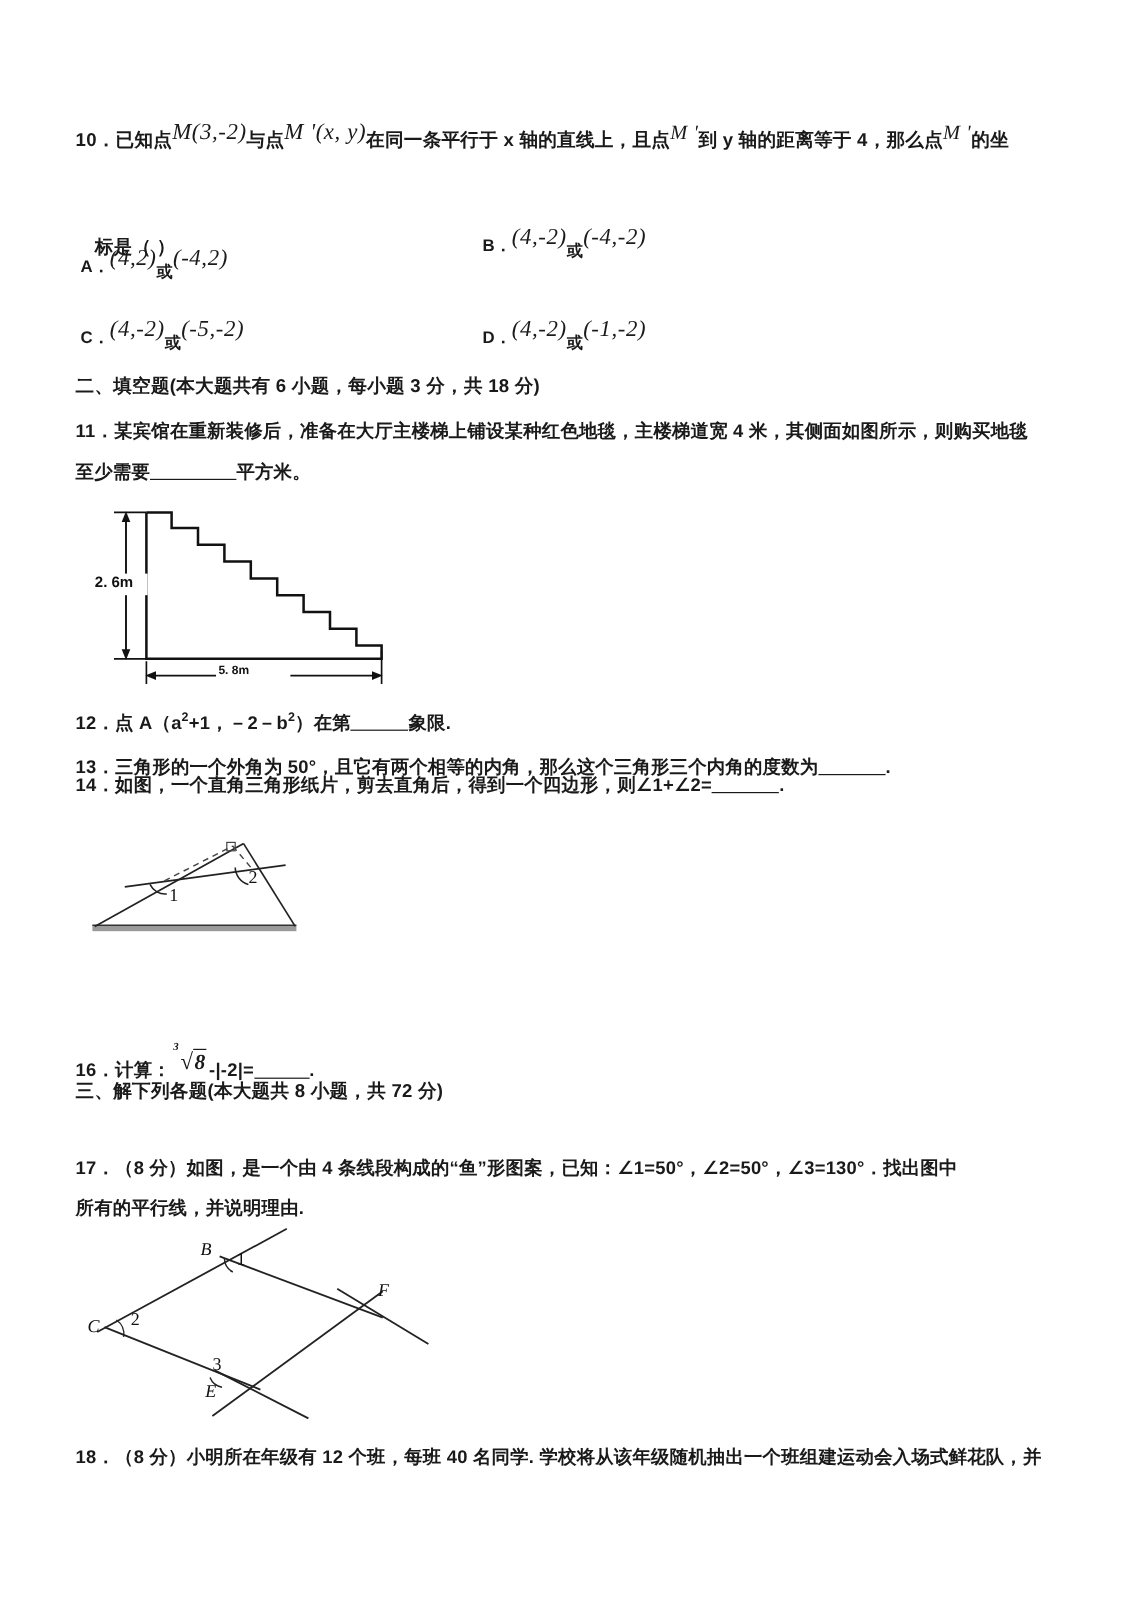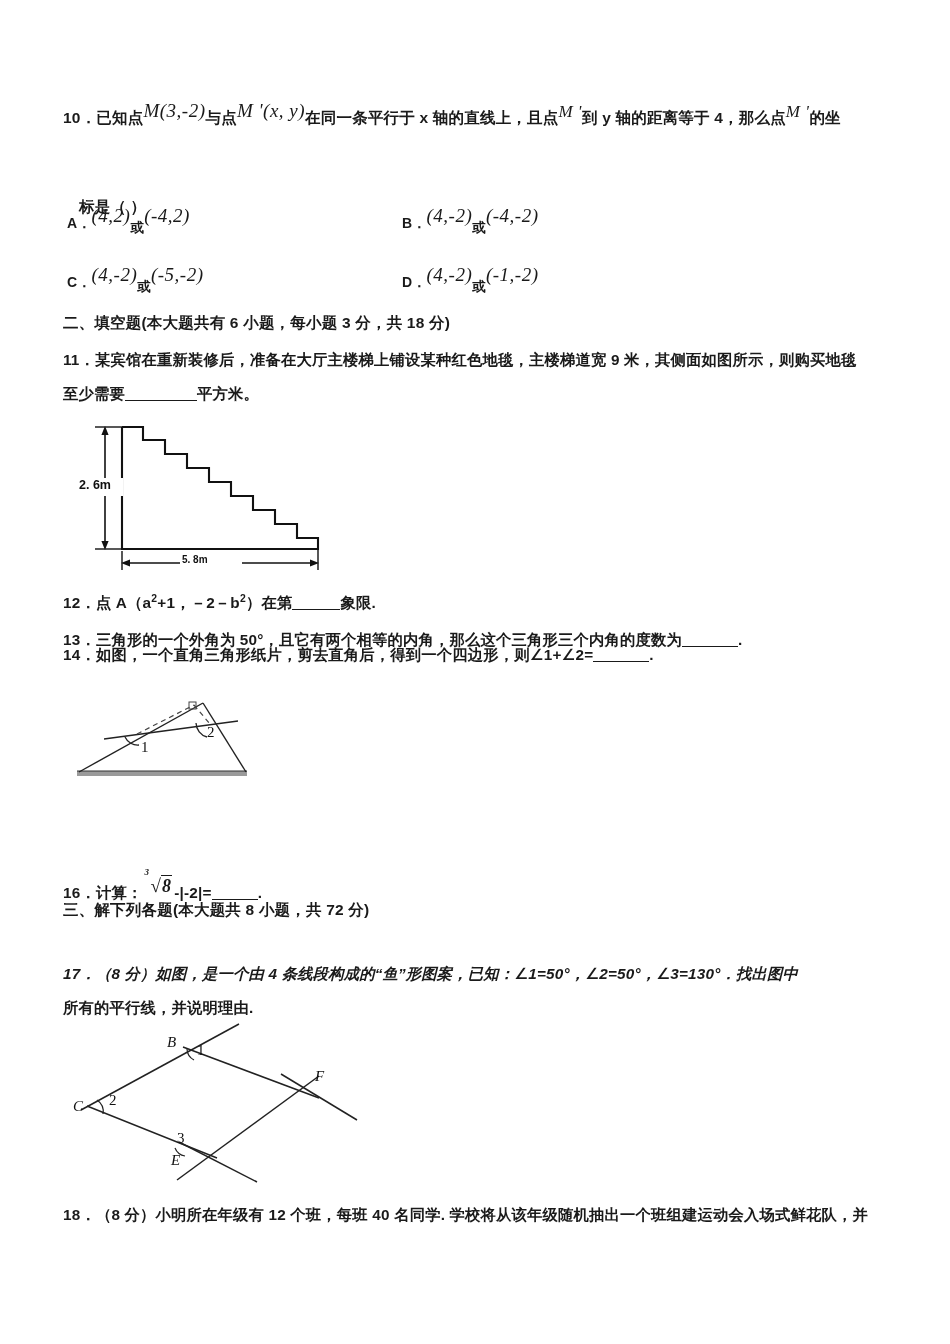--- a/index.html
+++ b/index.html
@@ -89,36 +89,36 @@
   <div class="line" style="left:36px; top:104px;">
     <span>10．</span><span>已知点</span><span class="mth">M(3,-2)</span><span>与点</span><span class="mth">M '(x, y)</span><span>在同一条平行于 x 轴的直线上，且点</span><span class="mth small">M '</span><span>到 y 轴的距离等于 4，那么点</span><span class="mth small">M '</span><span>的坐</span>
   </div>
 
   <div class="line" style="left:52px; top:158px;margin-top:39px;">标是（      ）</div>
 
   <div class="line" style="left:40px; top:209px;">
     <span class="opt-label">A．</span><span class="mth">(4,2)</span><span class="huo">或</span><span class="mth">(-4,2)</span>
   </div>
 
-  <div class="line" style="left:375px; top:209px;">
+  <div class="line" style="left:375px; top:191px;">
     <span class="opt-label">B．</span><span class="mth">(4,-2)</span><span class="huo">或</span><span class="mth">(-4,-2)</span>
   </div>
 
   <div class="line" style="left:40px; top:268px;">
     <span class="opt-label">C．</span><span class="mth">(4,-2)</span><span class="huo">或</span><span class="mth">(-5,-2)</span>
   </div>
 
   <div class="line" style="left:375px; top:268px;">
     <span class="opt-label">D．</span><span class="mth">(4,-2)</span><span class="huo">或</span><span class="mth">(-1,-2)</span>
   </div>
 
   <div class="line sec-head" style="left:36px; top:313px;">二、填空题(本大题共有 6 小题，每小题 3 分，共 18 分)</div>
 
   <div class="line body-line" style="left:36px; top:350px;">
-    <span>11．</span><span>某宾馆在重新装修后，准备在大厅主楼梯上铺设某种红色地毯，主楼梯道宽 9 米，其侧面如图所示，则购买地毯</span>
+    <span>11．</span><span>某宾馆在重新装修后，准备在大厅主楼梯上铺设某种红色地毯，主楼梯道宽 4 米，其侧面如图所示，则购买地毯</span>
   </div>
   <div class="line body-line" style="left:36px; top:384px;">
     <span>至少需要</span><span class="blank" style="width:72px;"></span><span>平方米。</span>
   </div>
 
   <div class="figure" style="left:48px; top:418px; width:300px; height:160px;">
     <svg width="300" height="160" viewBox="0 0 300 160">
 
       <polyline fill="none" stroke="#111111" stroke-width="2.1" points="47,9 68,9 68,22 90,22 90,36 112,36 112,50 134,50 134,64 156,64
                 156,78 178,78 178,92 200,92 200,106 222,106 222,120 243,120
@@ -188,21 +188,21 @@
     <span>16．</span><span>计算：</span><span style="position:relative; display:inline-block; top:-6px; margin:0 2px;">
       <span style="position:absolute; left:0; top:-7px; font-size:9px;
                    font-family:'Liberation Serif','DejaVu Serif',serif; font-style:italic;">3</span>
       <span style="font-family:'Liberation Serif','DejaVu Serif',serif; font-size:19px; padding-left:6px;">√</span><span style="font-family:'Liberation Serif','DejaVu Serif',serif; font-style:italic; font-size:18px;
                    border-top:1.2px solid #1a1a1a; padding:0 1px;">8</span>
     </span><span>-|-2|=</span><span class="blank" style="width:46px;"></span><span>.</span>
   </div>
 
   <div class="line sec-head" style="left:36px; top:900px;">三、解下列各题(本大题共 8 小题，共 72 分)</div>
 
-  <div class="line body-line" style="left:36px; top:964px;font-style:italic;">
+  <div class="line body-line" style="left:36px; top:964px;">
     <span>17．</span><span>（8 分）如图，是一个由 4 条线段构成的“鱼”形图案，已知：∠1=50°，∠2=50°，∠3=130°．找出图中</span>
   </div>
   <div class="line body-line" style="left:36px; top:998px;">所有的平行线，并说明理由.</div>
 
   <div class="figure" style="left:40px; top:1022px; width:320px; height:180px;">
     <svg width="320" height="180" viewBox="0 0 320 180">
 
       <line x1="14" y1="88" x2="172" y2="2" stroke="#222222" stroke-width="1.5"></line>
 
       <line x1="116" y1="25" x2="252" y2="76" stroke="#222222" stroke-width="1.5"></line>

